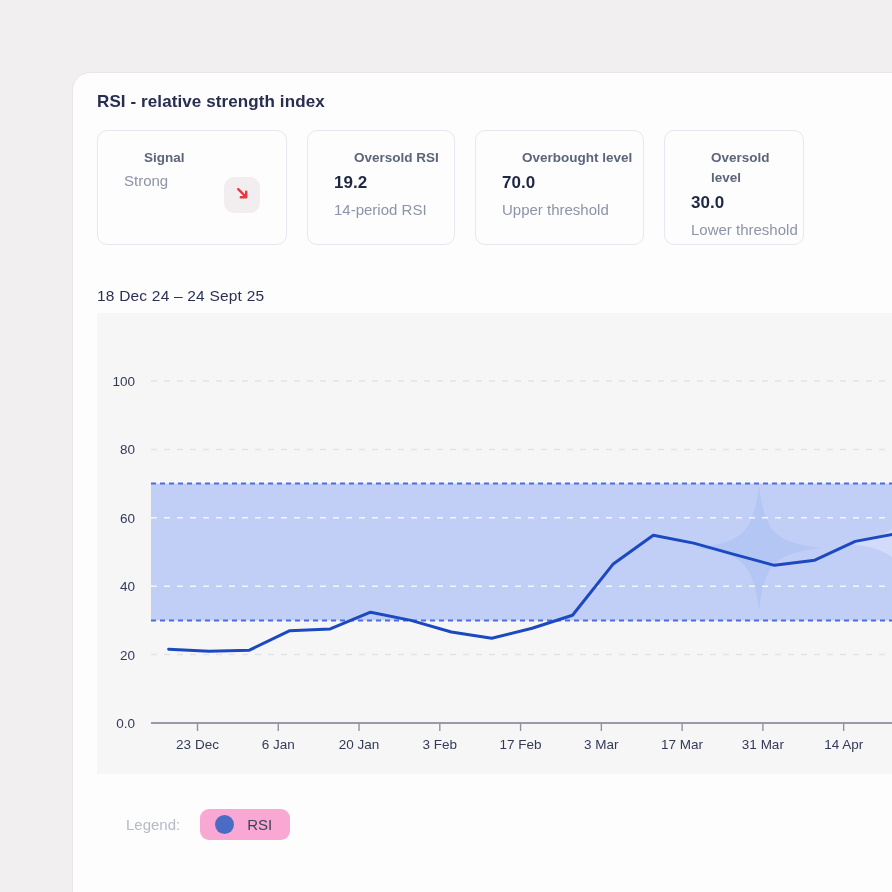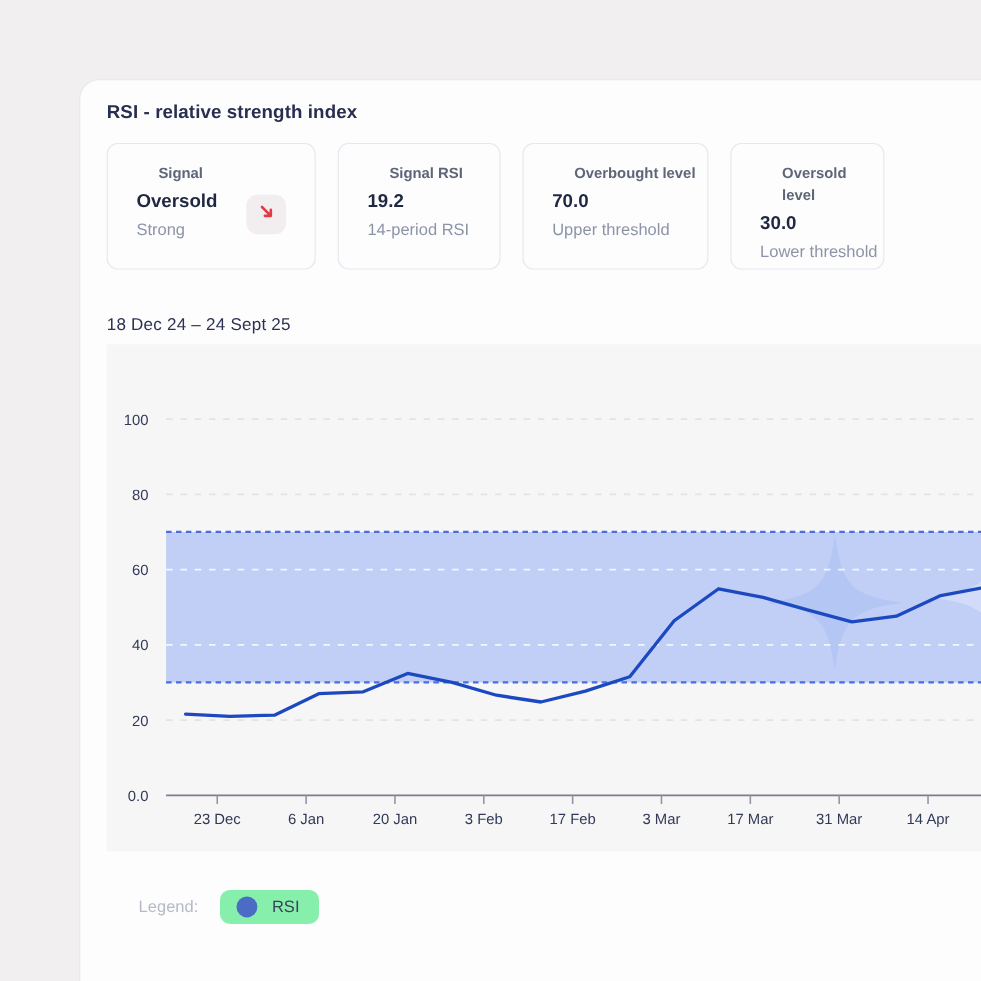--- a/index.html
+++ b/index.html
@@ -51,51 +51,50 @@
     background:#f7f6f7;
   }
   .chart-area svg { display:block; }
   .legend-row {
     position:absolute; left:53px; top:736px;
     display:flex; align-items:center; gap:20px;
   }
   .legend-label { font-size:15px; color:#b5bac6; }
   .legend-chip {
     display:flex; align-items:center; gap:13px;
-    background:#86efac; border:none; border-radius:9px;
+    background:#f9a8d4; border:none; border-radius:9px;
     height:31px; padding:0 18px 0 15px; cursor:pointer;
     font-family:"Liberation Sans", sans-serif;
   }
   .legend-dot { width:19px; height:19px; border-radius:50%; background:#4b6cc5; }
   .legend-name { font-size:15px; color:#3c4257; }
 </style>
 </head>
 <body>
 
 <div class="card">
 
   <div class="page-title">RSI - relative strength index</div>
 
   <div class="stats-row">
 
     <div class="stat-card w1">
       <div class="stat-label">Signal</div>
-      <div class="stat-value">Oversold</div>
       <div class="stat-sub">Strong</div>
       <div class="signal-icon-box">
         <span>
           <svg width="17" height="17" viewBox="0 0 17 17">
             <path d="M4.2 4.2 L12.2 12.2 M12.2 12.2 V6.8 M12.2 12.2 H6.8" stroke="#e23b45" stroke-width="2.4" fill="none" stroke-linecap="round" stroke-linejoin="round"></path>
           </svg>
         </span>
       </div>
     </div>
 
     <div class="stat-card w2">
-      <div class="stat-label">Signal RSI</div>
+      <div class="stat-label">Oversold RSI</div>
       <div class="stat-value">19.2</div>
       <div class="stat-sub">14-period RSI</div>
     </div>
 
     <div class="stat-card w3">
       <div class="stat-label">Overbought level</div>
       <div class="stat-value">70.0</div>
       <div class="stat-sub">Upper threshold</div>
     </div>
 

